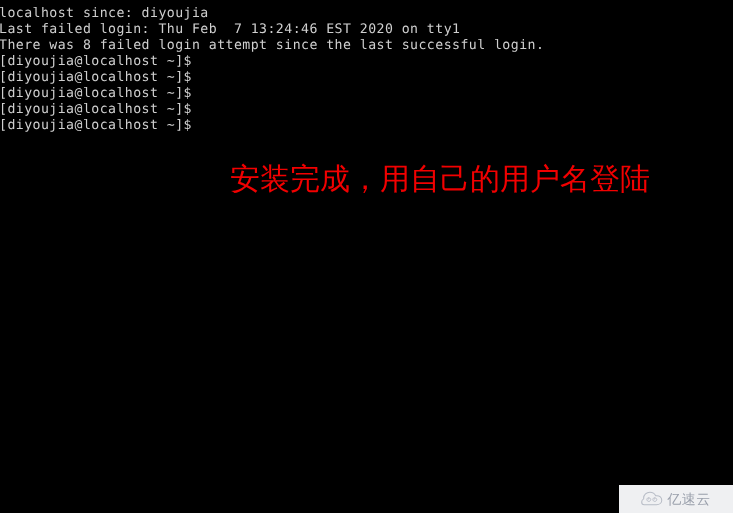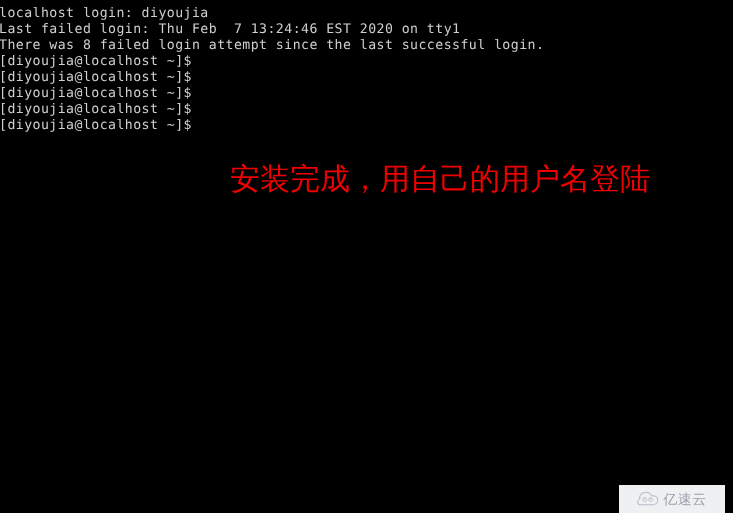--- a/index.html
+++ b/index.html
@@ -56,21 +56,21 @@
     white-space: pre;
     letter-spacing: 0px;
     margin-left: 16px;
   }
 
   
   #watermark {
     position: absolute;
     left: 619px;
     top: 485px;
-    width: 106px;
+    width: 114px;
     height: 28px;
     background: #eff0f2;
     display: flex;
     align-items: center;
     justify-content: center;
     gap: 4px;
     box-sizing: border-box;
   }
   #watermark .wm-icon {
     display: block;
@@ -86,21 +86,21 @@
     letter-spacing: 0.5px;
     white-space: pre;
   }
 </style>
 </head>
 <body>
 
 <div id="screen">
 
   <div id="console">
-    <span class="term-line">localhost login: diyoujia</span>
+    <span class="term-line">localhost since: diyoujia</span>
     <span class="term-line">Last failed login: Thu Feb  7 13:24:46 EST 2020 on tty1</span>
     <span class="term-line">There was 8 failed login attempt since the last successful login.</span>
     <span class="term-line">[diyoujia@localhost ~]$</span>
     <span class="term-line">[diyoujia@localhost ~]$</span>
     <span class="term-line">[diyoujia@localhost ~]$</span>
     <span class="term-line">[diyoujia@localhost ~]$</span>
     <span class="term-line">[diyoujia@localhost ~]$</span>
   </div>
 
   <div id="annotation">安装完成，用自己的用户名登陆</div>

